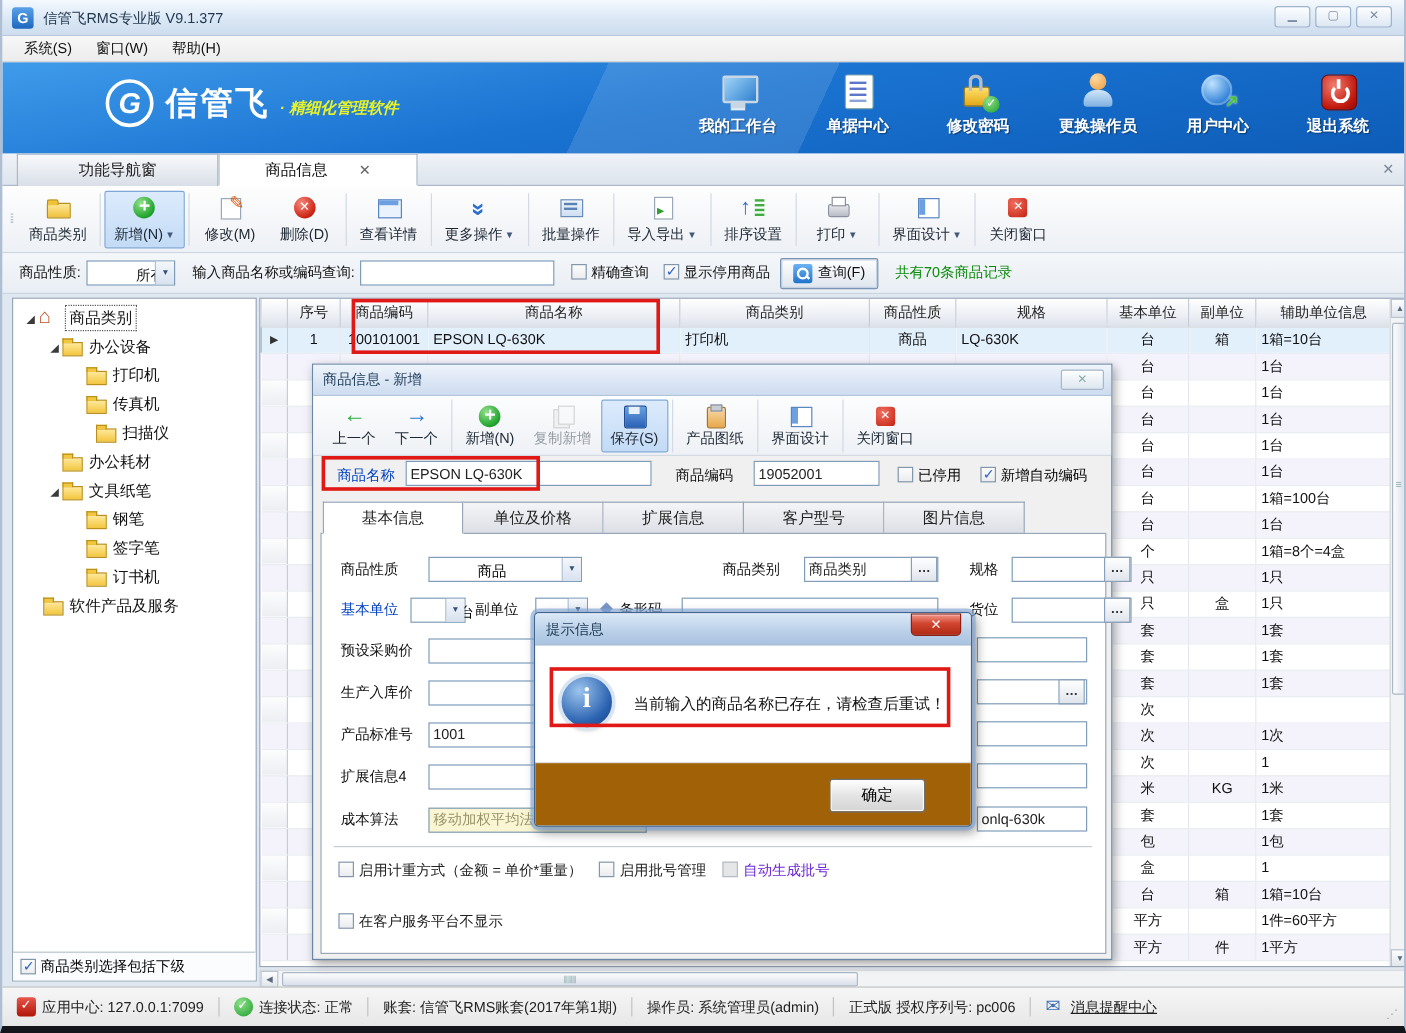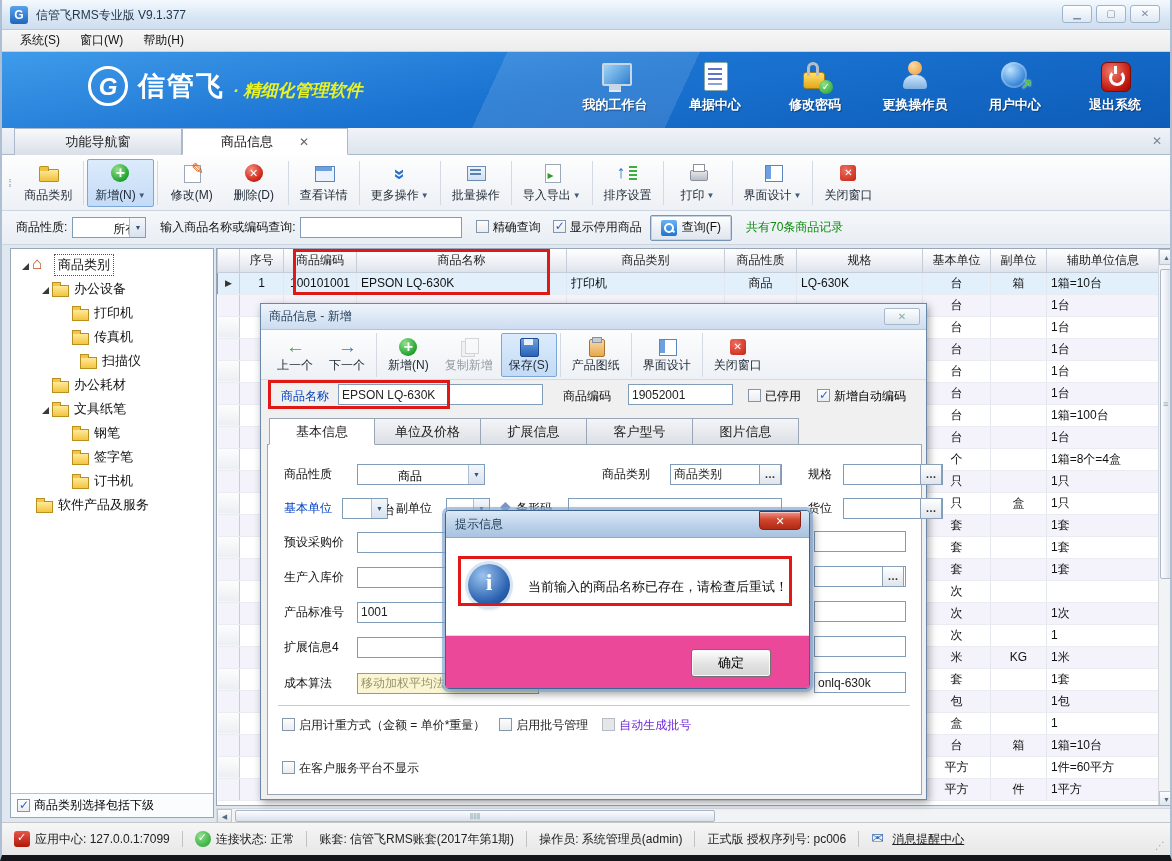--- a/index.html
+++ b/index.html
@@ -21,21 +21,21 @@
   .menuitem{padding:2px 10px;font-size:12px;color:#111;}
   
   #banner{position:absolute;left:0;top:52px;width:100%;height:76px;
     background:linear-gradient(170deg,#3f9bea 0%,#1b74d2 45%,#0d5cb8 100%);overflow:hidden;}
   #banner::after{content:"";position:absolute;inset:0;
     background:linear-gradient(115deg,transparent 42%,rgba(255,255,255,.12) 42%,rgba(255,255,255,.12) 58%,transparent 58%);}
   #logo{position:absolute;left:86px;top:14px;display:flex;align-items:center;z-index:2;}
   #logomark{width:40px;height:40px;border:3px solid #fff;border-radius:50%;color:#fff;
     font-size:24px;font-weight:bold;font-style:italic;text-align:center;line-height:36px;}
   #logotext{margin-left:10px;color:#fff;font-size:27px;font-weight:bold;letter-spacing:2px;}
-  #slogan{margin-left:8px;color:#e8f224;font-size:17px;font-style:italic;font-weight:bold;padding-top:8px;}
+  #slogan{margin-left:8px;color:#e8f224;font-size:13px;font-style:italic;font-weight:bold;padding-top:8px;}
   #banner-tools{position:absolute;right:18px;top:8px;display:flex;gap:26px;z-index:2;}
   .btool{display:flex;flex-direction:column;align-items:center;width:74px;}
   .btool .blabel{color:#fff;font-size:13px;font-weight:bold;margin-top:4px;text-shadow:1px 1px 1px rgba(0,0,0,.4);white-space:nowrap;}
   .bico{width:32px;height:32px;position:relative;}
   
   .bico.monitor-icon::before{content:"";position:absolute;left:3px;top:3px;width:26px;height:19px;border:2px solid #c9d6e4;border-radius:2px;background:linear-gradient(135deg,#9fd4f6,#2e7fd0);}
   .bico.monitor-icon::after{content:"";position:absolute;left:10px;top:24px;width:12px;height:6px;background:#c9d6e4;box-shadow:0 2px 0 0 #dfe9f2;}
   .bico.documents-icon::before{content:"";position:absolute;left:5px;top:2px;width:22px;height:27px;background:#fff;border:1px solid #8aa;border-radius:2px;}
   .bico.documents-icon::after{content:"";position:absolute;left:9px;top:8px;width:14px;height:2px;background:#5c77c9;
     box-shadow:0 5px 0 #5c77c9,0 10px 0 #5c77c9,0 15px 0 #8aa3d8;}
@@ -157,21 +157,21 @@
   #dlg-close{position:absolute;right:6px;top:4px;width:36px;height:17px;border:1px solid #a8b8ca;border-radius:2px;
     background:linear-gradient(#fdfeff,#dde6f0);color:#8aa;font-size:10px;text-align:center;line-height:15px;}
   #dlg-toolbar{position:absolute;left:0;top:26px;width:100%;height:50px;background:linear-gradient(#fcfdfe,#eef1f5);
     border-bottom:1px solid #d4dae3;display:flex;align-items:center;padding-left:8px;}
   #dlg-toolbar .rbtn{min-width:50px;height:44px;}
   #dlg-toolbar .rbtn.disabled{opacity:.45;}
   .dlabel{font-size:12px;color:#111;white-space:nowrap;}
   .dlabel.blue{color:#0040c0;}
   #dlg-namerow{position:absolute;left:0;top:80px;width:100%;height:24px;}
   #dlg-tabs{position:absolute;left:8px;top:114px;height:27px;display:flex;}
-  .dtab{width:106px;height:27px;border:1px solid #98a6b8;border-left:none;font-size:13px;display:flex;align-items:center;justify-content:center;
+  .dtab{width:117px;height:27px;border:1px solid #98a6b8;border-left:none;font-size:13px;display:flex;align-items:center;justify-content:center;
     background:linear-gradient(#f4f5f7,#dcdfe5);color:#222;}
   .dtab:first-child{border-left:1px solid #98a6b8;}
   .dtab.active{background:#fff;border-bottom:1px solid #fff;z-index:2;}
   #dlg-panel{position:absolute;left:6px;top:140px;width:655px;height:351px;background:#fff;border:1px solid #98a6b8;}
   .frow{position:absolute;height:22px;display:flex;align-items:center;}
   .dots{width:22px;height:21px;border:1px solid #8aa0b8;background:linear-gradient(#fff,#dfe5ec);font-size:11px;font-weight:bold;
     text-align:center;line-height:18px;color:#333;}
   .diam{width:14px;height:14px;position:relative;margin:0 2px;}
   .diam::before{content:"◆";position:absolute;left:0;top:-3px;color:#7a96c8;font-size:14px;}
   .divline{position:absolute;left:10px;top:260px;width:632px;height:1px;background:#c8cdd5;}
@@ -182,21 +182,21 @@
     border:1px solid #3f648f;box-shadow:0 0 0 3px rgba(130,168,212,.65),3px 4px 10px rgba(0,0,0,.45);background:#f0f0f0;overflow:hidden;}
   #alert-title{position:absolute;left:0;top:0;width:100%;height:27px;background:linear-gradient(#dcE9f8,#b9cfe8 60%,#a9c3e0);
     border-bottom:1px solid #8fa9c8;font-size:12px;color:#1d3а55;color:#1d3a55;display:flex;align-items:center;padding:0 9px;}
   #alert-close{position:absolute;right:8px;top:0px;width:42px;height:19px;border:1px solid #8c2015;border-radius:0 0 4px 4px;
     background:linear-gradient(#f2988a,#d1452f 45%,#b02a14);color:#fff;font-size:11px;font-weight:bold;text-align:center;line-height:18px;box-shadow:inset 0 1px 0 rgba(255,255,255,.5);}
   #alert-body{position:absolute;left:0;top:27px;width:100%;height:99px;background:#fff;}
   #alert-ico{position:absolute;left:22px;top:26px;width:42px;height:42px;border-radius:50%;
     background:radial-gradient(circle at 35% 28%,#9cc4ee,#2a62b0 65%,#14407e);box-shadow:0 0 0 3px #d8e4f2,0 2px 4px rgba(0,0,0,.3);}
   #alert-ico::after{content:"i";position:absolute;left:0;top:5px;width:100%;text-align:center;color:#fff;font-size:24px;font-weight:bold;font-family:"Liberation Serif","DejaVu Serif",serif;}
   #alert-msg{position:absolute;left:82px;top:40px;font-size:13px;color:#111;}
-  #alert-foot{position:absolute;left:0;bottom:0;width:100%;height:53px;background:#ec4899;border-top:1px solid #ddd;}
+  #alert-foot{position:absolute;left:0;bottom:0;width:100%;height:53px;background:#a16207;border-top:1px solid #ddd;}
   #alert-ok{position:absolute;right:38px;top:13px;width:80px;height:28px;background:linear-gradient(#fefefe,#e2e2e2 55%,#d5d5d5);
     border:1px solid #707070;border-radius:3px;font-size:13px;text-align:center;line-height:26px;box-shadow:inset 0 0 0 1px #fbfbfb;}
   
   #statusbar{position:absolute;left:0;top:822px;width:100%;height:33px;background:linear-gradient(#f6f6f6,#e7e7e7);
     border-top:1px solid #c6c6c6;display:flex;align-items:center;font-size:12px;color:#222;}
   .sitem{display:flex;align-items:center;gap:5px;padding:0 12px;white-space:nowrap;}
   .ssep{width:1px;height:16px;background:#c2c2c2;}
   .sitem.link span{text-decoration:underline;}
   .sico{width:16px;height:16px;position:relative;display:inline-block;}
   .sico.app-logo-icon{background:linear-gradient(#e8564a,#b01608);border-radius:3px;}

